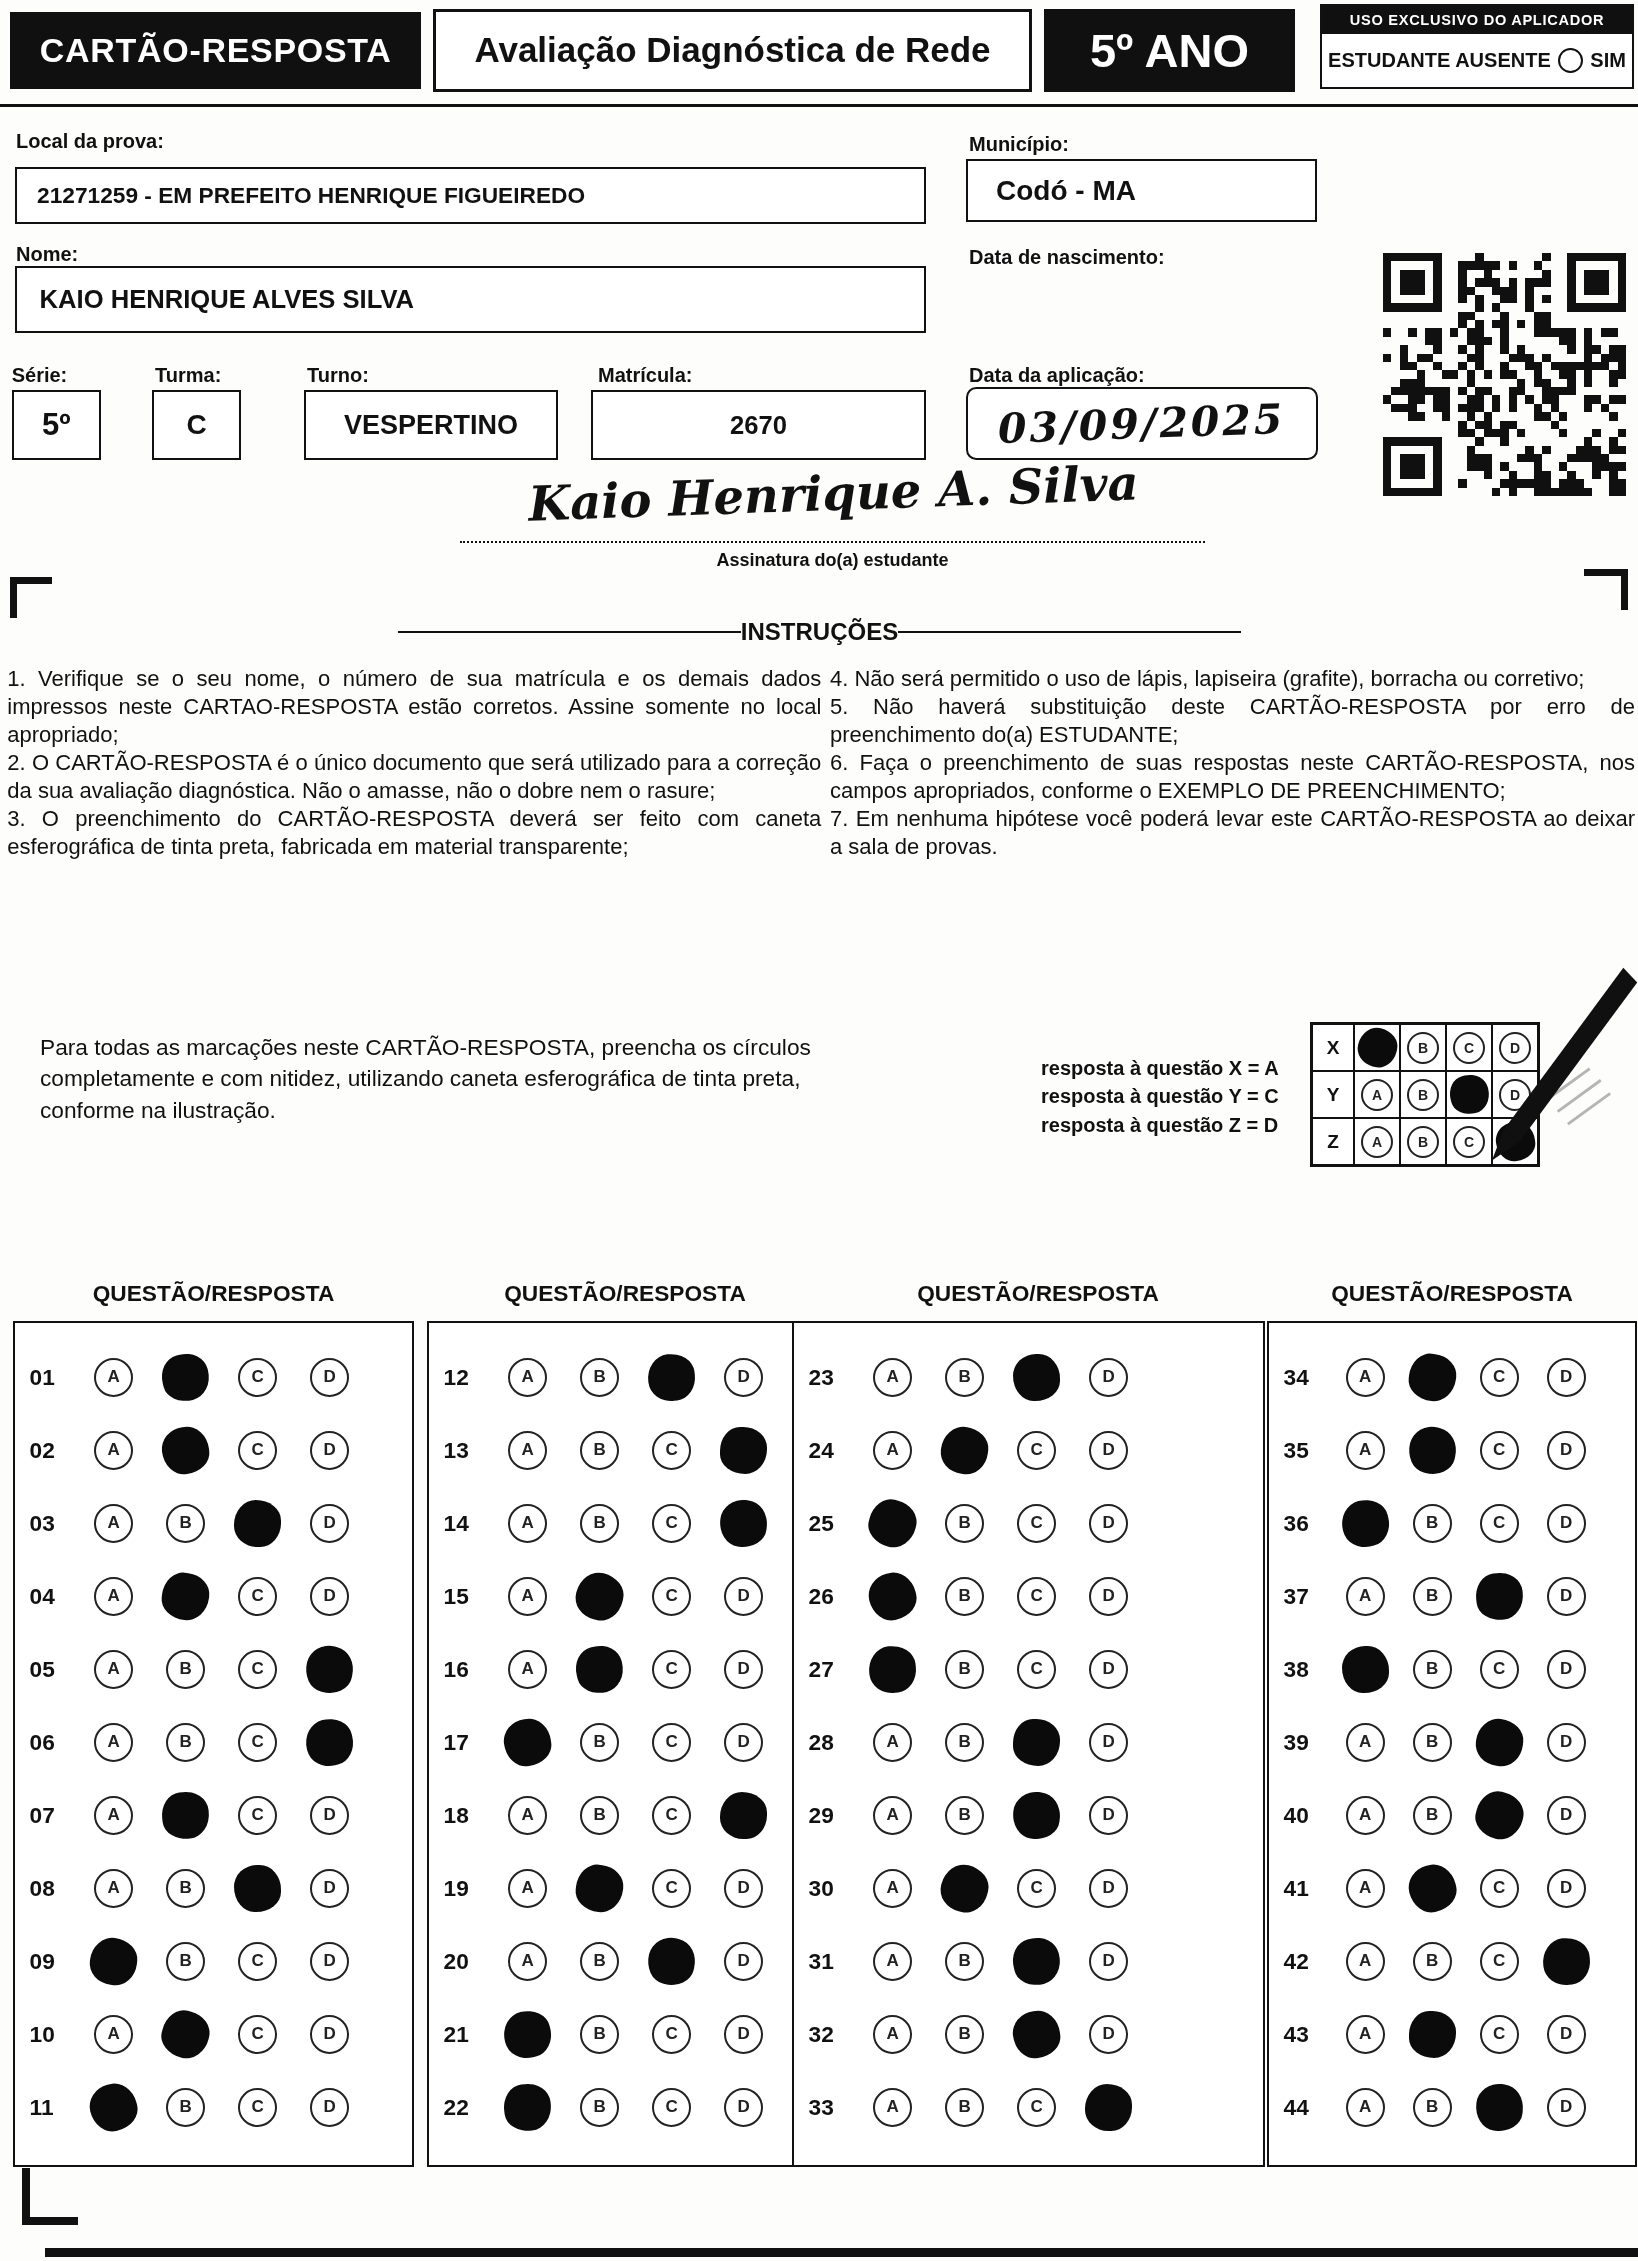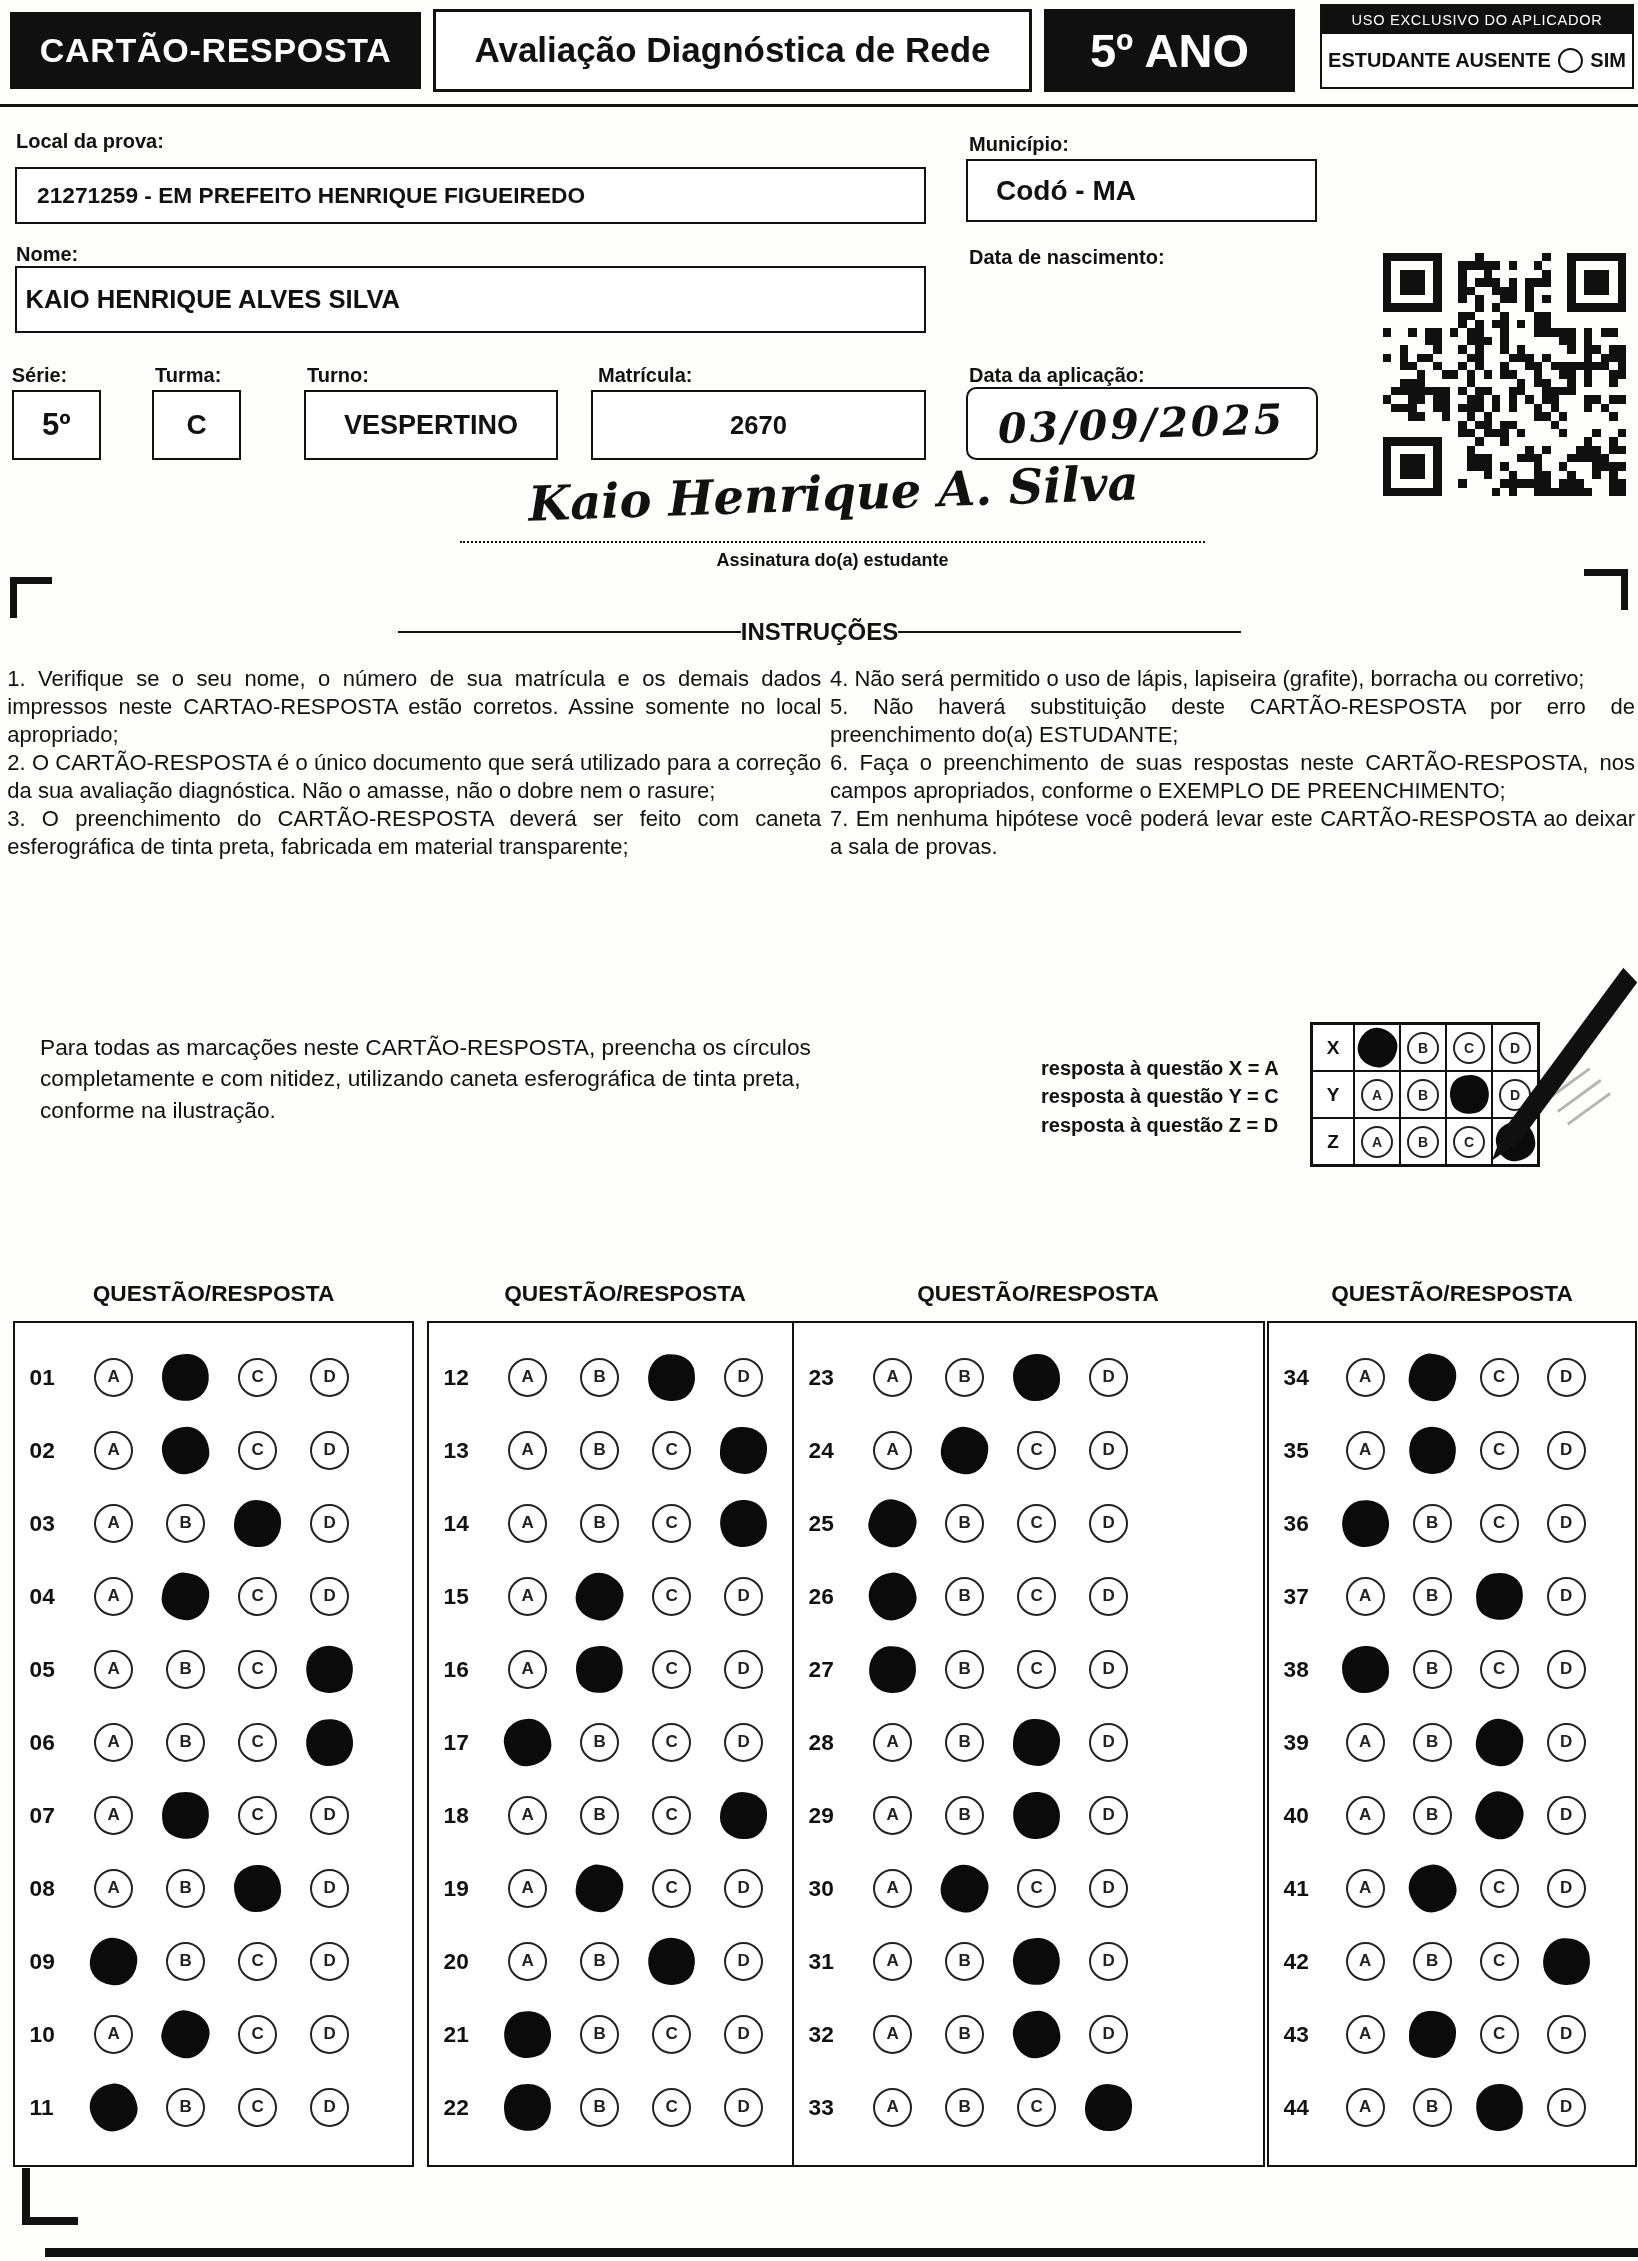--- a/index.html
+++ b/index.html
@@ -8,33 +8,33 @@
   #page{position:relative;width:1639px;height:2261px;background:#fdfdfc;overflow:hidden;margin:0 auto}
   .box{position:absolute;border:2.9px solid #111;display:flex;align-items:center;background:#fff}
   .blackbox{position:absolute;background:#101010;color:#fff;display:flex;align-items:center;justify-content:center;font-weight:bold}
   .lbl{position:absolute;font-size:20px;font-weight:bold;white-space:nowrap}
 
   
   .hdr-card{left:10.2px;top:11.7px;width:411px;height:77px;font-size:34px;letter-spacing:0.7px}
   .hdr-exam{left:433px;top:8.8px;width:599px;height:83px;border:3.7px solid #111;font-size:35px;font-weight:bold;display:flex;align-items:center;justify-content:center;position:absolute;background:#fff}
   .hdr-grade{left:1044px;top:8.8px;width:251px;height:83px;font-size:47px}
   .hdr-right{left:1320px;top:4.4px;width:314px;height:85px;border:2.2px solid #111;position:absolute;background:#fff}
-  .hdr-right-bar{height:28px;background:#101010;color:#fff;display:flex;align-items:center;justify-content:center;font-size:14.6px;font-weight:normal;letter-spacing:0.7px}
+  .hdr-right-bar{height:28px;background:#101010;color:#fff;display:flex;align-items:center;justify-content:center;font-size:14.6px;font-weight:bold;letter-spacing:0.7px}
   .hdr-right-row{height:53px;display:flex;align-items:center;justify-content:center;gap:7.3px;font-size:20px;font-weight:bold}
   .circle{width:25px;height:25px;border:2.2px solid #111;border-radius:50%;display:inline-block;background:#fff}
   .hr-top{left:0;top:104px;width:1639px;height:2.9px;background:#111;position:absolute}
 
   
   .lbl-local{left:16px;top:130px}
   .txt-district{position:absolute;left:218px;top:117px;font-size:28px;font-weight:bold}
   .lbl-municipio{left:969px;top:133px}
   .box-school{left:14.6px;top:167px;width:911px;height:57px;padding-left:20.5px;font-size:22.7px;font-weight:bold}
   .box-municipio{left:966px;top:159px;width:351px;height:63px;padding-left:28px;font-size:28px;font-weight:bold}
   .lbl-nome{left:16px;top:243px}
-  .box-nome{left:14.6px;top:266px;width:911px;height:67px;padding-left:9px;font-size:25.6px;font-weight:bold}
+  .box-nome{left:14.6px;top:266px;width:911px;height:67px;padding-left:23px;font-size:25.6px;font-weight:bold}
   .lbl-nascimento{left:969px;top:246px}
   .box-nascimento{left:966px;top:269px;width:351px;height:63px;justify-content:center;font-size:28px;font-weight:bold}
   .qr{position:absolute;left:1383px;top:253px;width:243px;height:243px}
   .lbl-serie{left:11.7px;top:364px}
   .lbl-turma{left:155px;top:364px}
   .lbl-turno{left:307px;top:364px}
   .lbl-matricula{left:598px;top:364px}
   .lbl-aplicacao{left:969px;top:364px}
   .box-serie{left:11.7px;top:390px;width:89px;height:70px;justify-content:center;font-size:31px;font-weight:bold}
   .box-turma{left:152px;top:390px;width:89px;height:70px;justify-content:center;font-size:28px;font-weight:bold}

